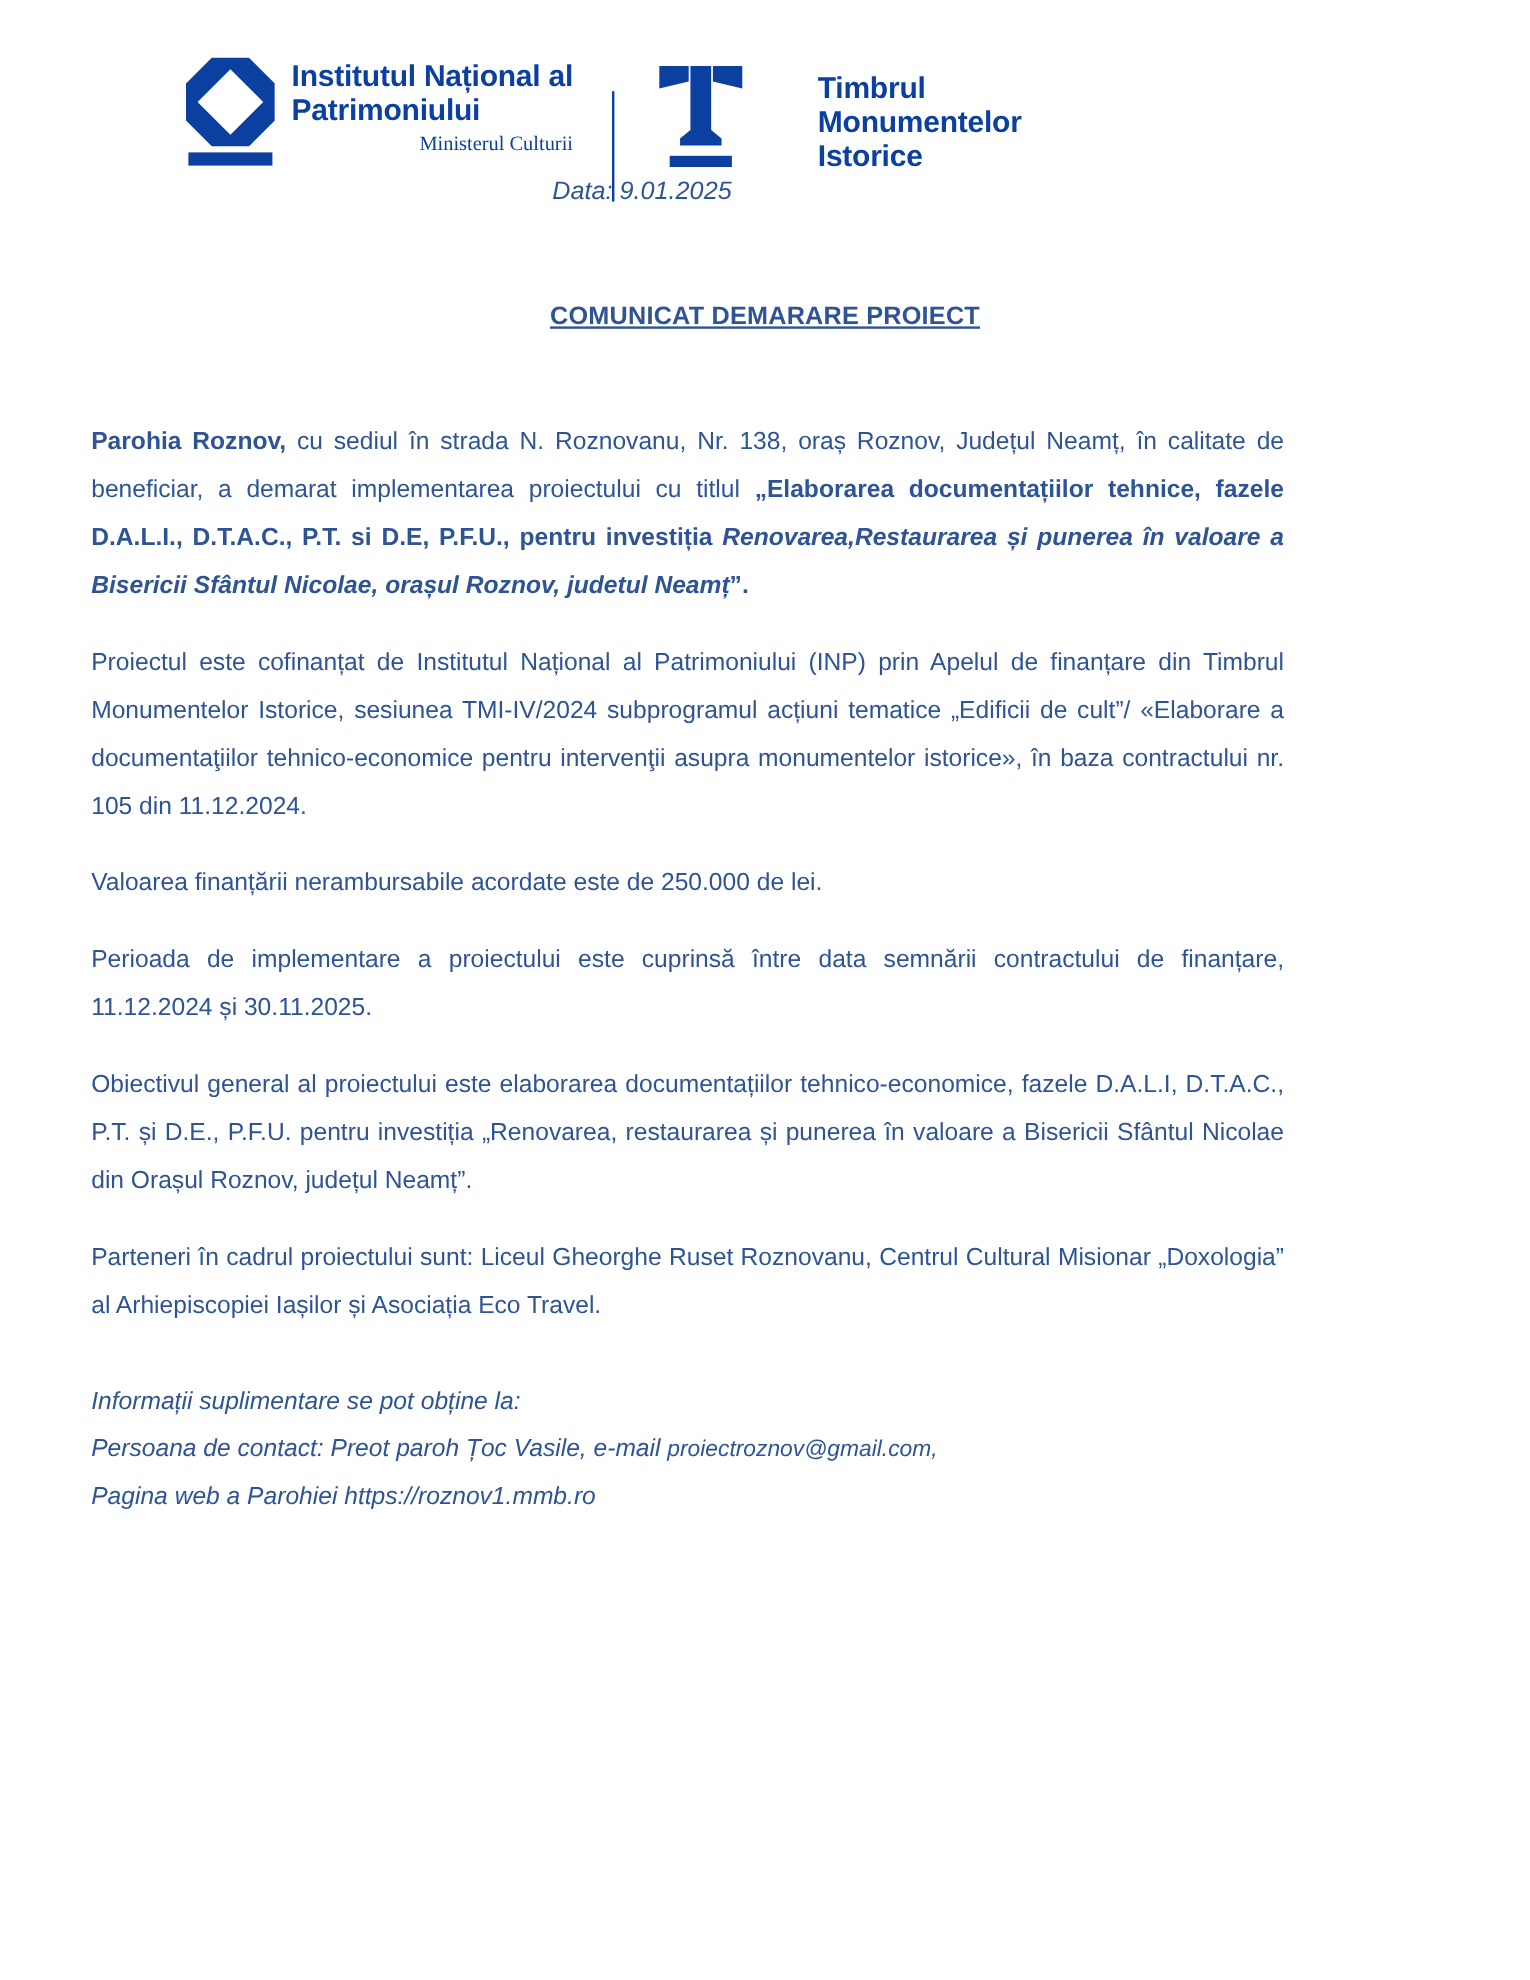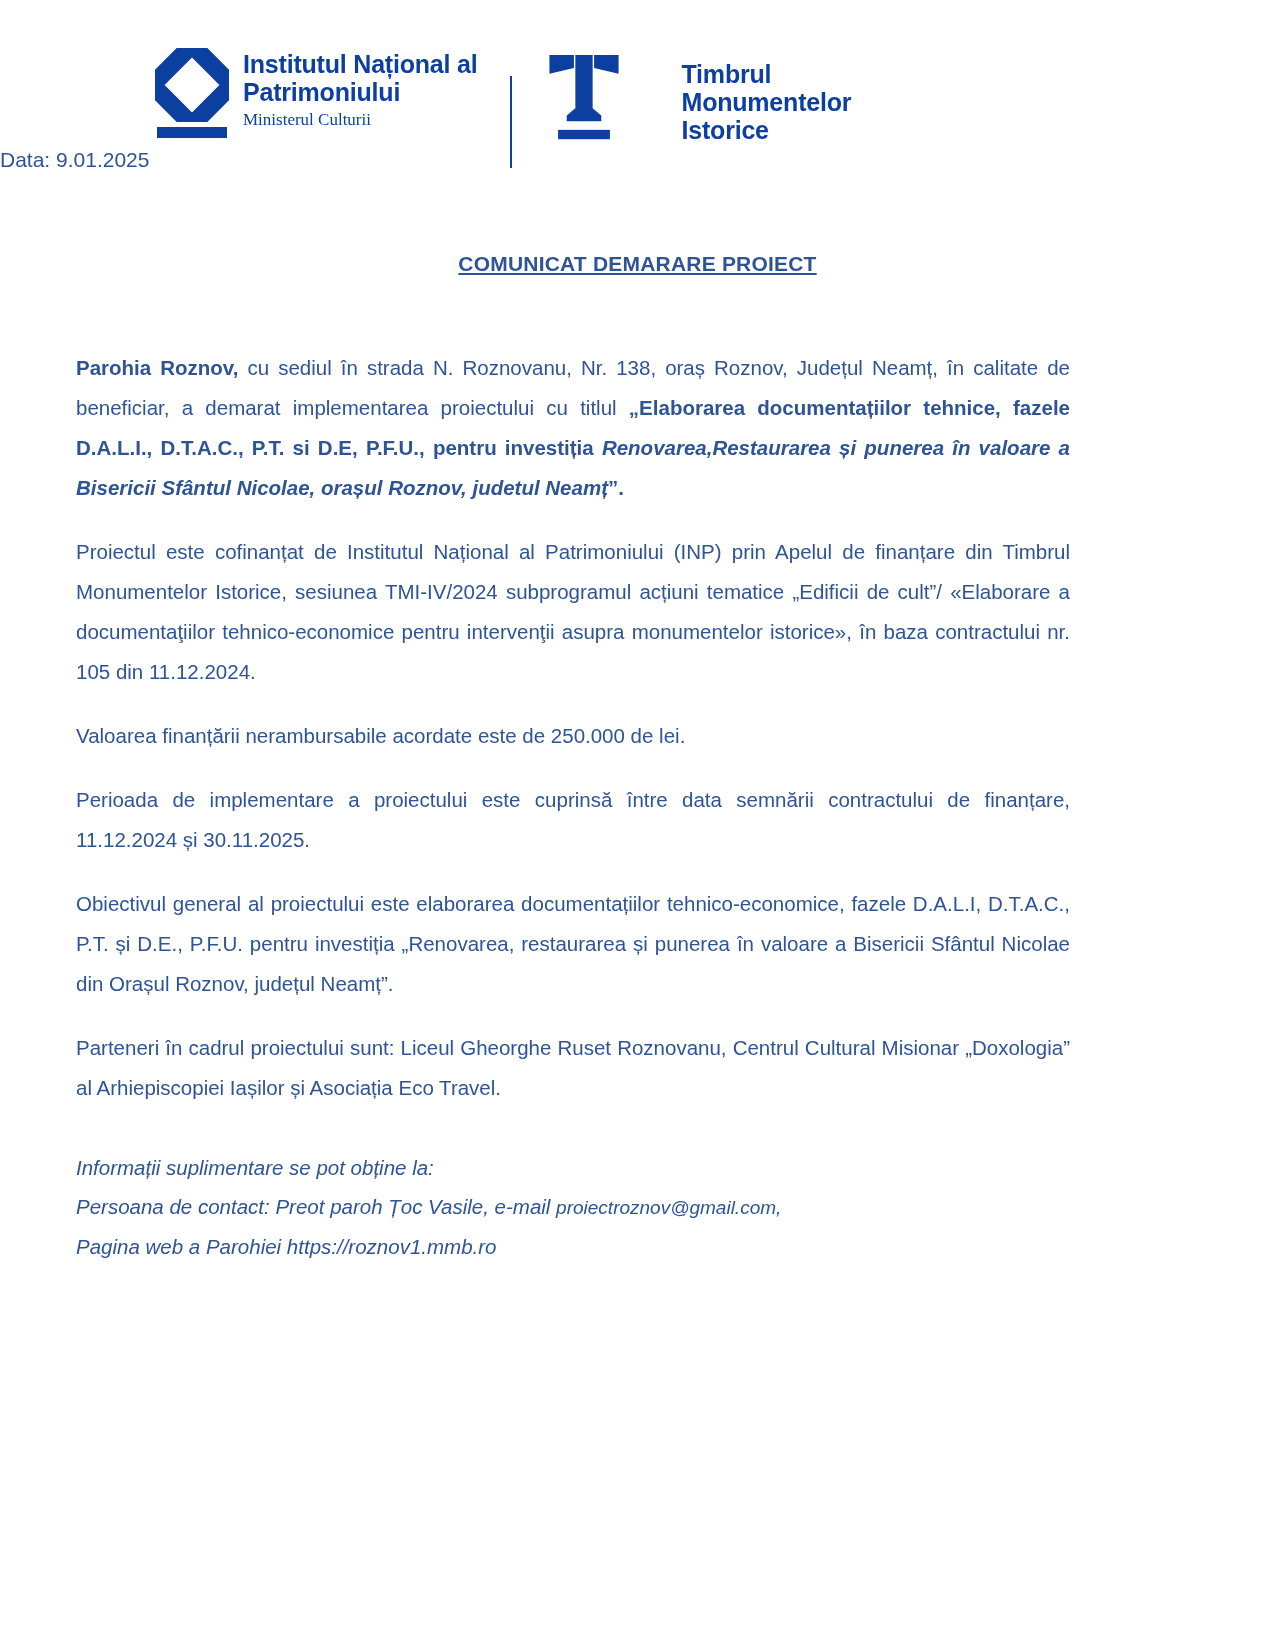--- a/index.html
+++ b/index.html
@@ -66,20 +66,21 @@
     color: #0b3fa0;
     letter-spacing: -0.2px;
     white-space: nowrap;
   }
   .inp-sub {
     margin-top: 4px;
     font-family: "Liberation Serif", serif;
     font-size: 17px;
     color: #0b3fa0;
     white-space: nowrap;
+    text-align: right;
   }
   .logo-divider {
     width: 2px;
     height: 92px;
     background: #0b3fa0;
     margin: 0 36px 0 32px;
     flex: 0 0 auto;
     align-self: flex-start;
     margin-top: 4px;
   }
@@ -100,23 +101,24 @@
     font-size: 25px;
     font-weight: bold;
     line-height: 1.12;
     color: #0b3fa0;
     letter-spacing: -0.2px;
     white-space: nowrap;
   }
 
   
   .date-line {
-    text-align: left;
+    text-align: center;
     padding: 28px 205px 0 0;
     font-size: 21px;
+    font-style: italic;
     color: #2e5496;
   }
 
   
   .doc-title {
     text-align: center;
     font-size: 21px;
     font-weight: bold;
     color: #2e5496;
     margin-top: 80px;

